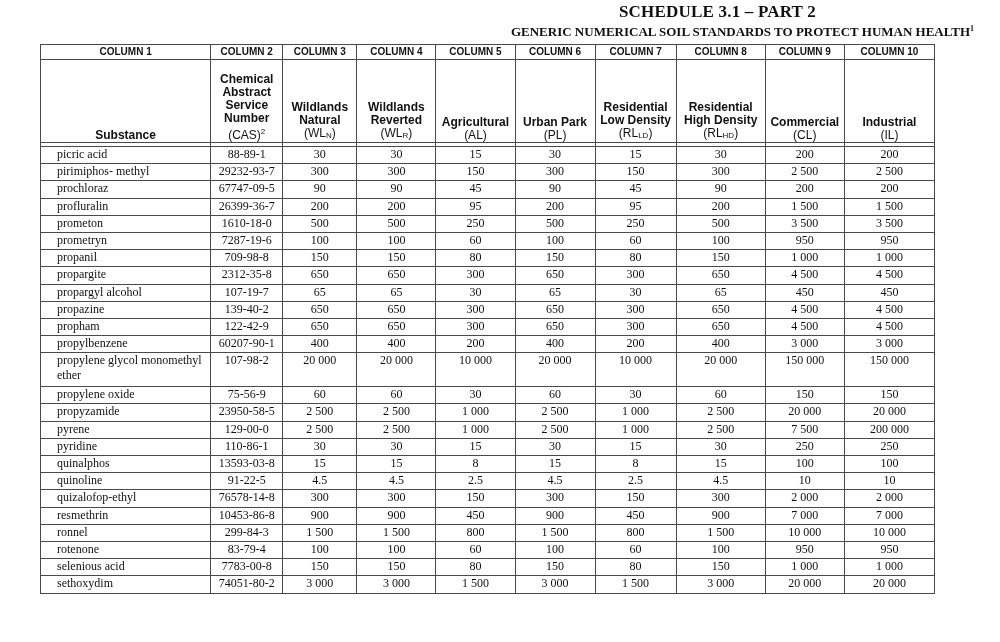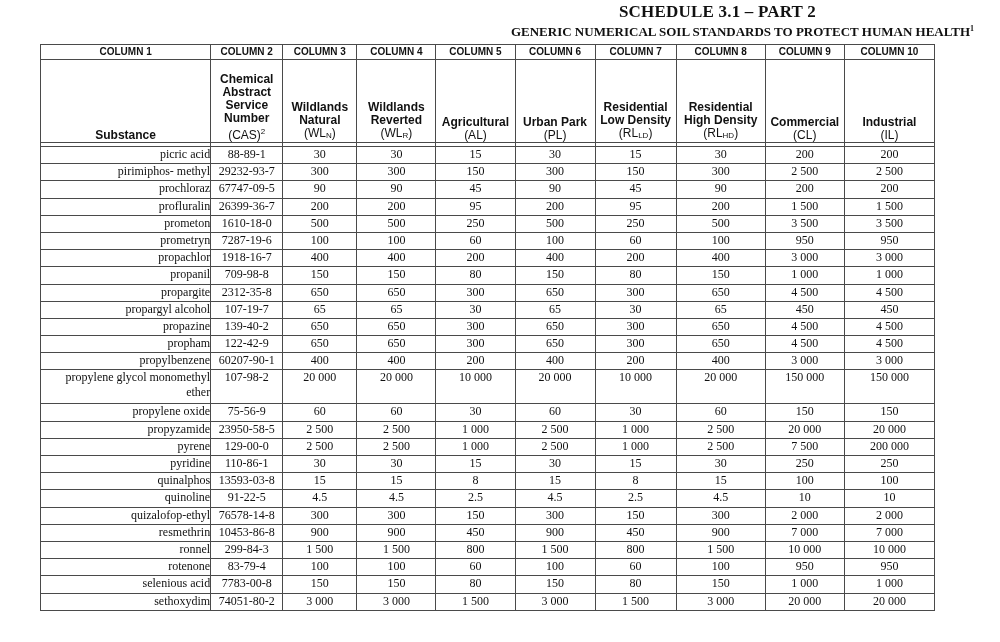--- a/index.html
+++ b/index.html
@@ -24,21 +24,21 @@
     .colnum th { font-size: 10px; height: 14px; line-height: 12px; }
     .colhead th { font-size: 12px; line-height: 13px; height: 82px; vertical-align: bottom; padding-bottom: 10px; }
     .colhead th .unit { font-weight: normal; }
     .colhead th sub { font-size: 8px; vertical-align: -1px; }
     .colhead th sup { font-size: 8px; }
     .spacer td { height: 3px; border-top: 3px double #4a4a4a; }
     tbody td {
       font-family: "Liberation Serif", serif; font-size: 12px; height: 16.2px; line-height: 15px;
       text-align: center; vertical-align: top;
     }
-    tbody td.sub { text-align: right; padding-left: 0; }
+    tbody td.sub { text-align: left; padding-left: 16px; }
     tbody tr.tall td { height: 33px; }
   </style>
 </head>
 <body>
 
 <div class="title">SCHEDULE 3.1 – PART 2</div>
 <div class="subtitle"><span>GENERIC NUMERICAL SOIL STANDARDS TO PROTECT HUMAN HEALTH</span><sup>1</sup></div>
 
 <table class="sched">
   <colgroup>
@@ -158,32 +158,20 @@
         <td>100</td>
         <td>100</td>
         <td>60</td>
         <td>100</td>
         <td>60</td>
         <td>100</td>
         <td>950</td>
         <td>950</td>
       </tr>
       <tr>
-        <td class="sub">propachlor</td>
-        <td>1918-16-7</td>
-        <td>400</td>
-        <td>400</td>
-        <td>200</td>
-        <td>400</td>
-        <td>200</td>
-        <td>400</td>
-        <td>3 000</td>
-        <td>3 000</td>
-      </tr>
-      <tr>
         <td class="sub">propanil</td>
         <td>709-98-8</td>
         <td>150</td>
         <td>150</td>
         <td>80</td>
         <td>150</td>
         <td>80</td>
         <td>150</td>
         <td>1 000</td>
         <td>1 000</td>

